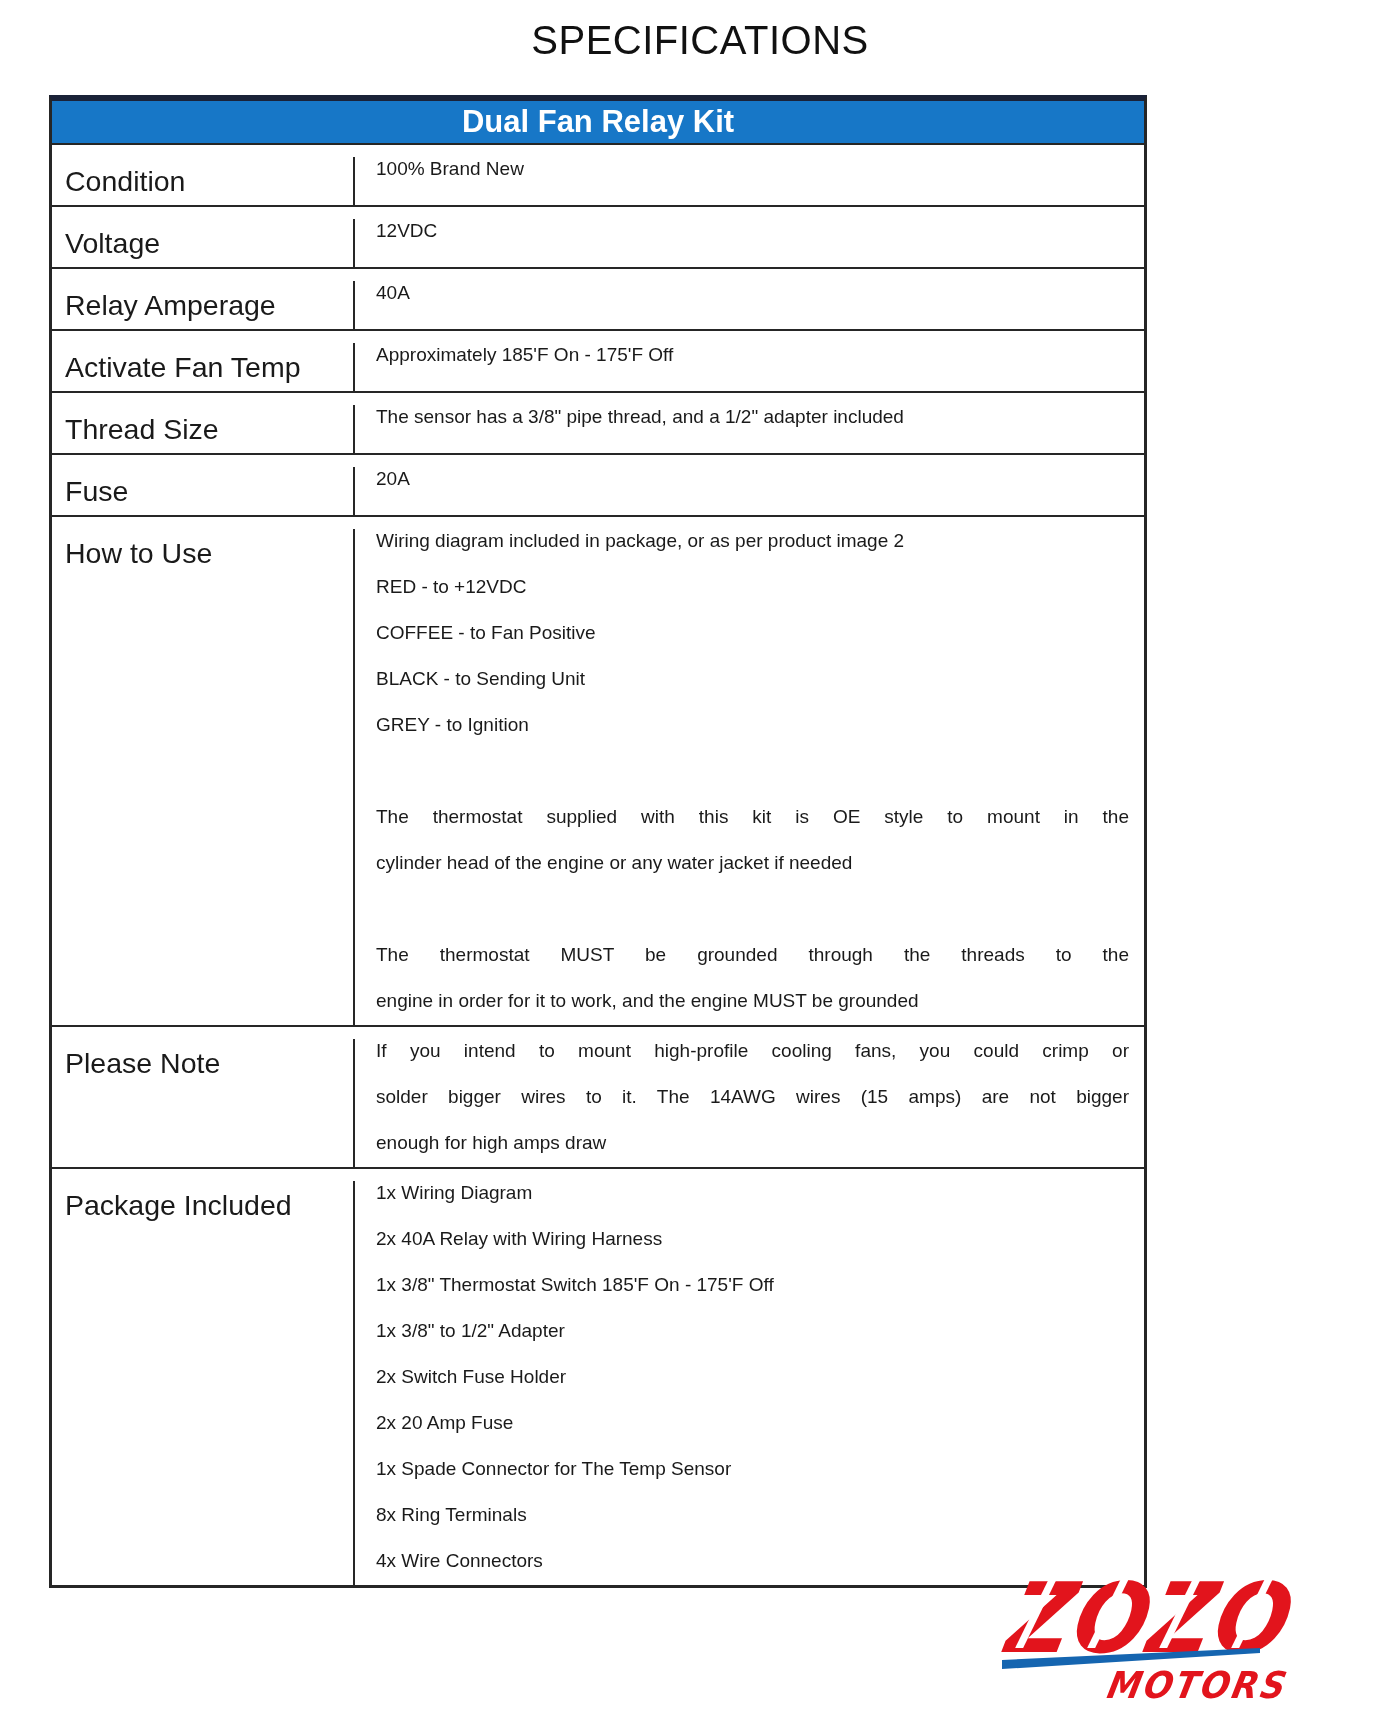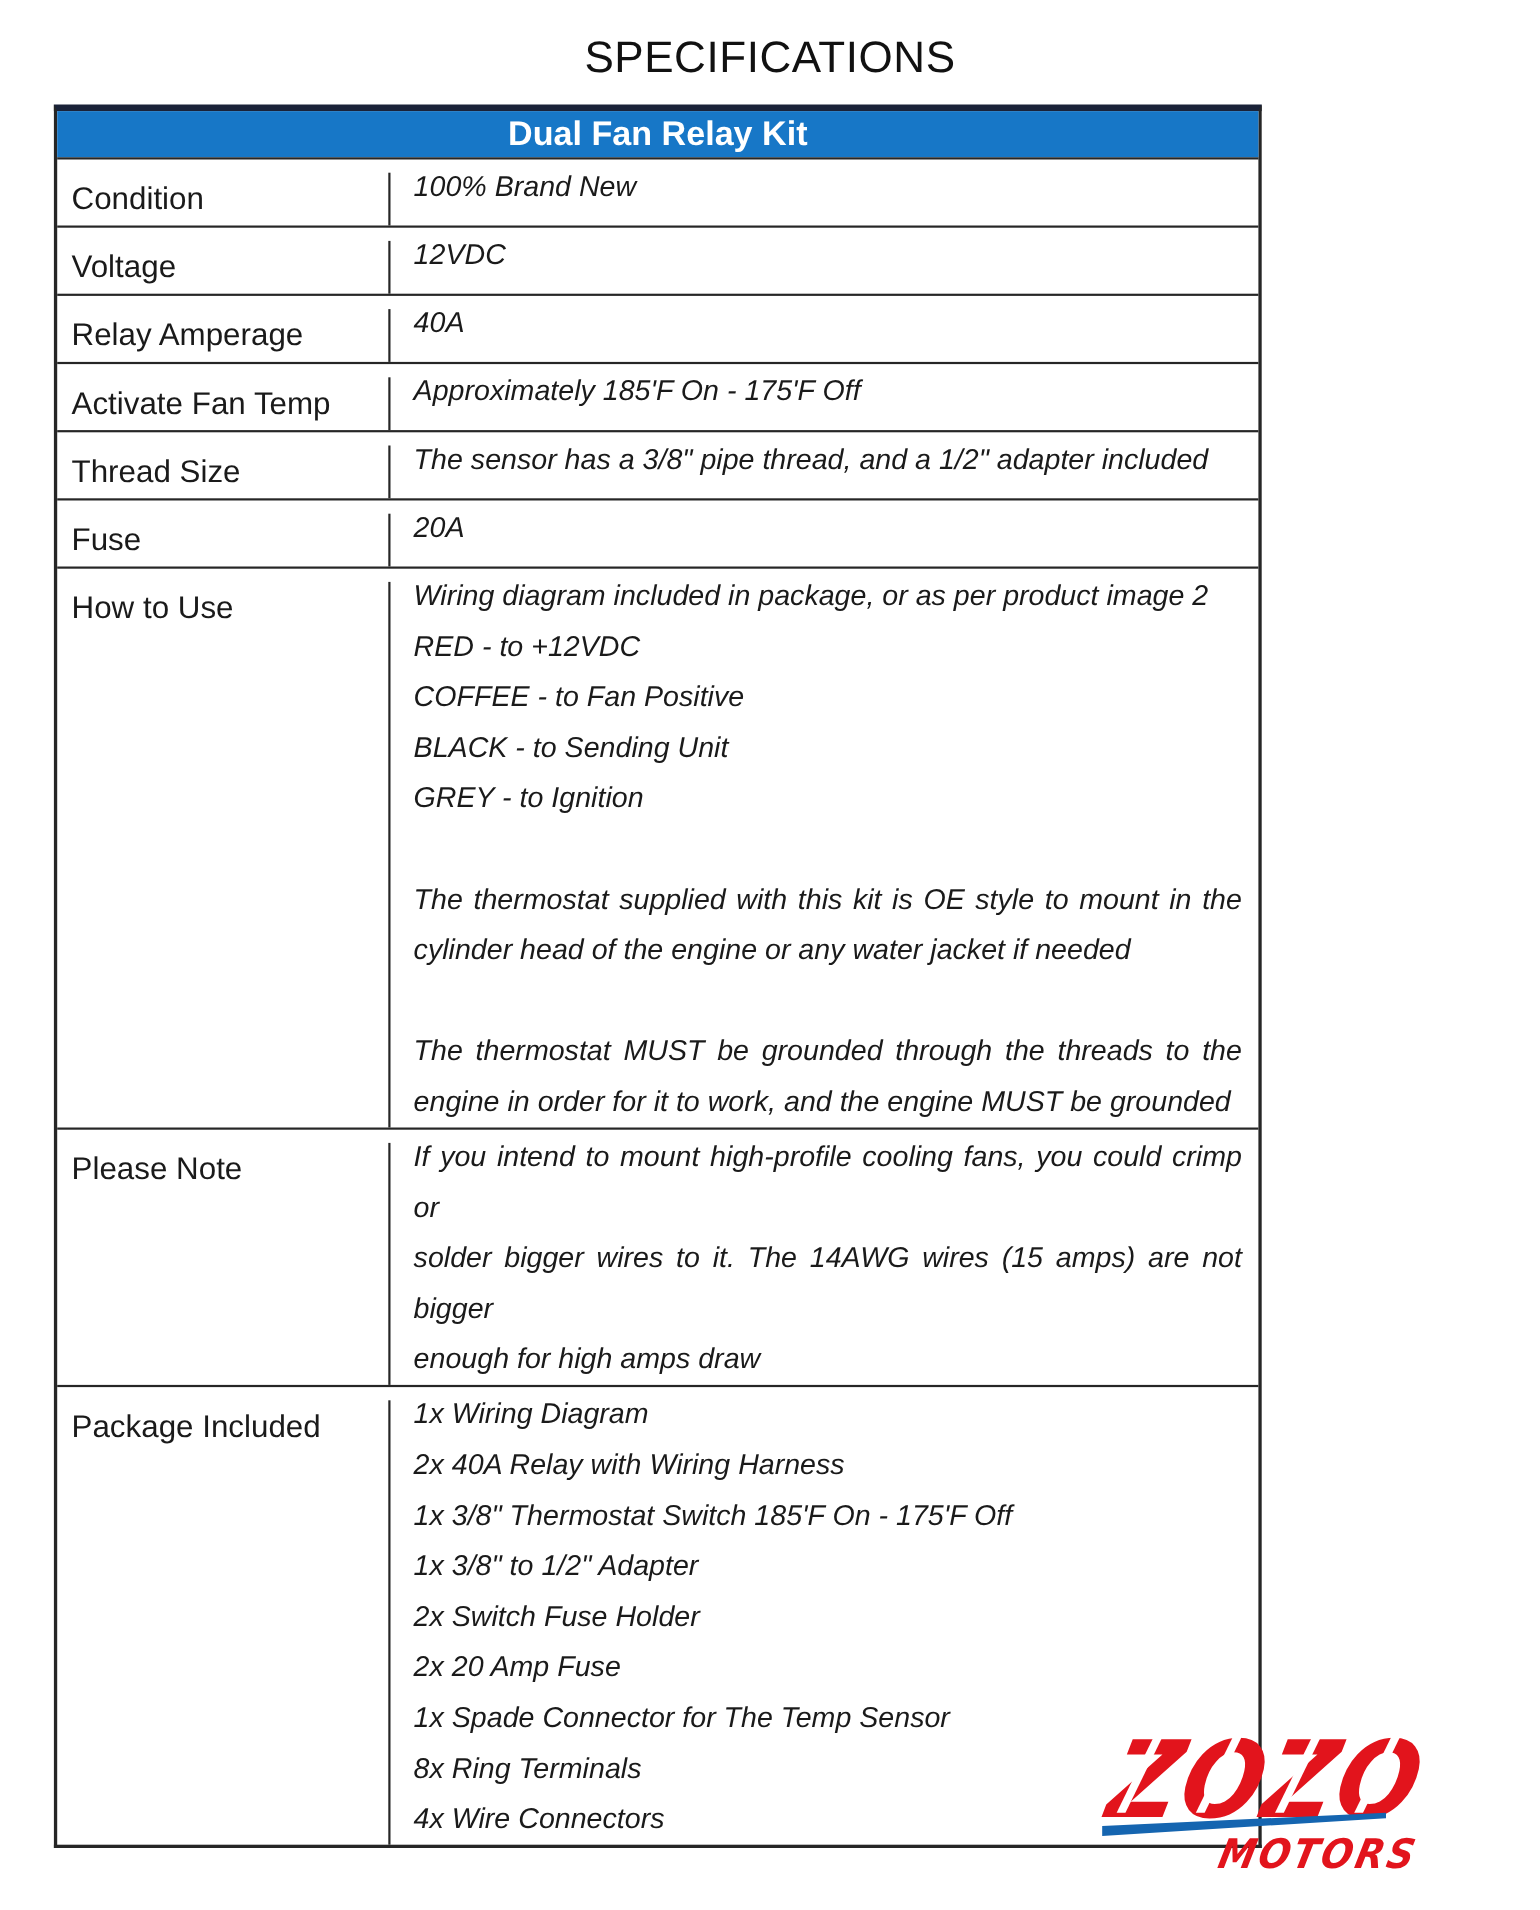--- a/index.html
+++ b/index.html
@@ -14,21 +14,21 @@
   body{
     width:1400px;height:1736px;
     background:#ffffff;
     font-family:"Liberation Sans", sans-serif;
     color:var(--text);
     position:relative;
     overflow:hidden;
   }
   .page-title{
     position:absolute;
-    top:30px;left:0;width:1400px;
+    top:18px;left:0;width:1400px;
     text-align:center;
     font-size:40px;
     letter-spacing:0.5px;
     color:#111111;
   }
   .spec-table{
     position:absolute;
     top:95px;left:49px;
     width:1098px;
     box-sizing:border-box;
@@ -59,23 +59,22 @@
     padding:1px 8px 1px 13px;
     border-right:2px solid var(--border);
     font-size:28.5px;
     line-height:46px;
     margin-top:12px;
   }
   .tvalue{
     flex:1;
     box-sizing:border-box;
     padding:1px 15px 1px 21px;
-    font-size:26px;
+    font-size:19px;
     line-height:46px;
-    font-style:italic;
   }
   .vline{min-height:46px;}
   .vline.j{
     text-align:justify;
     text-align-last:justify;
     text-justify:inter-word;
   }
   .logo{
     position:absolute;
     top:1556px;

